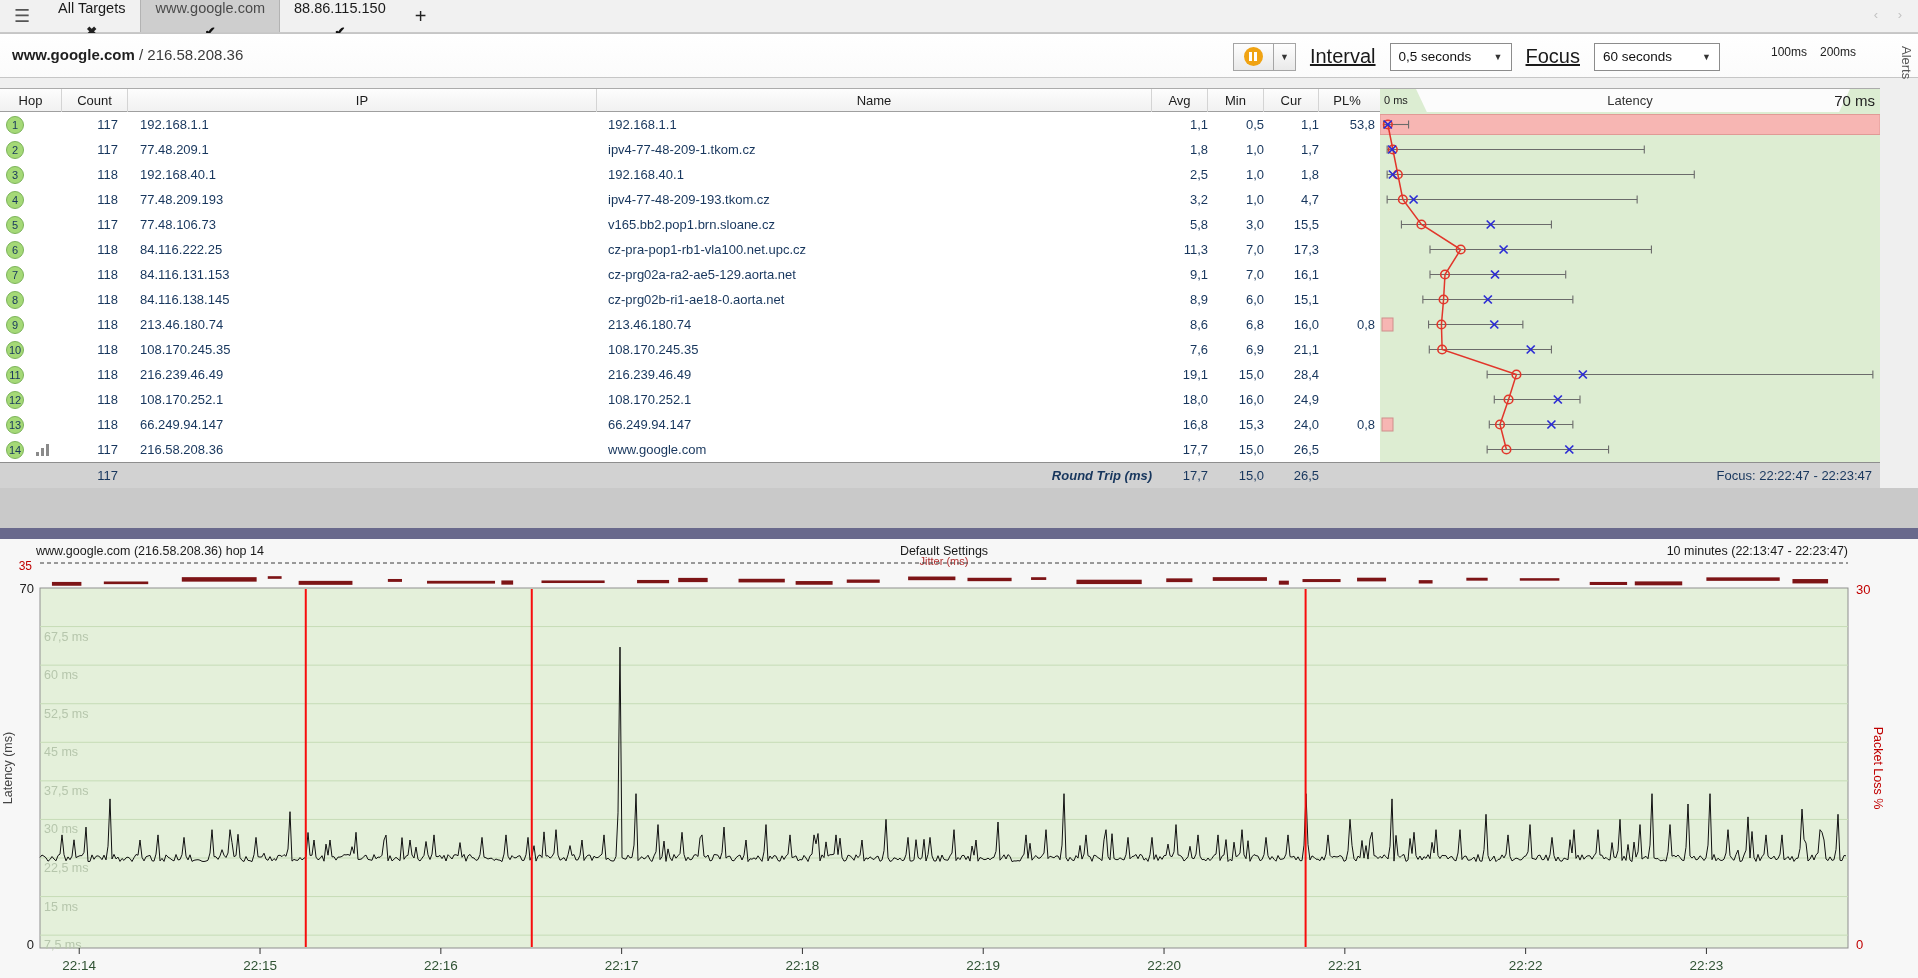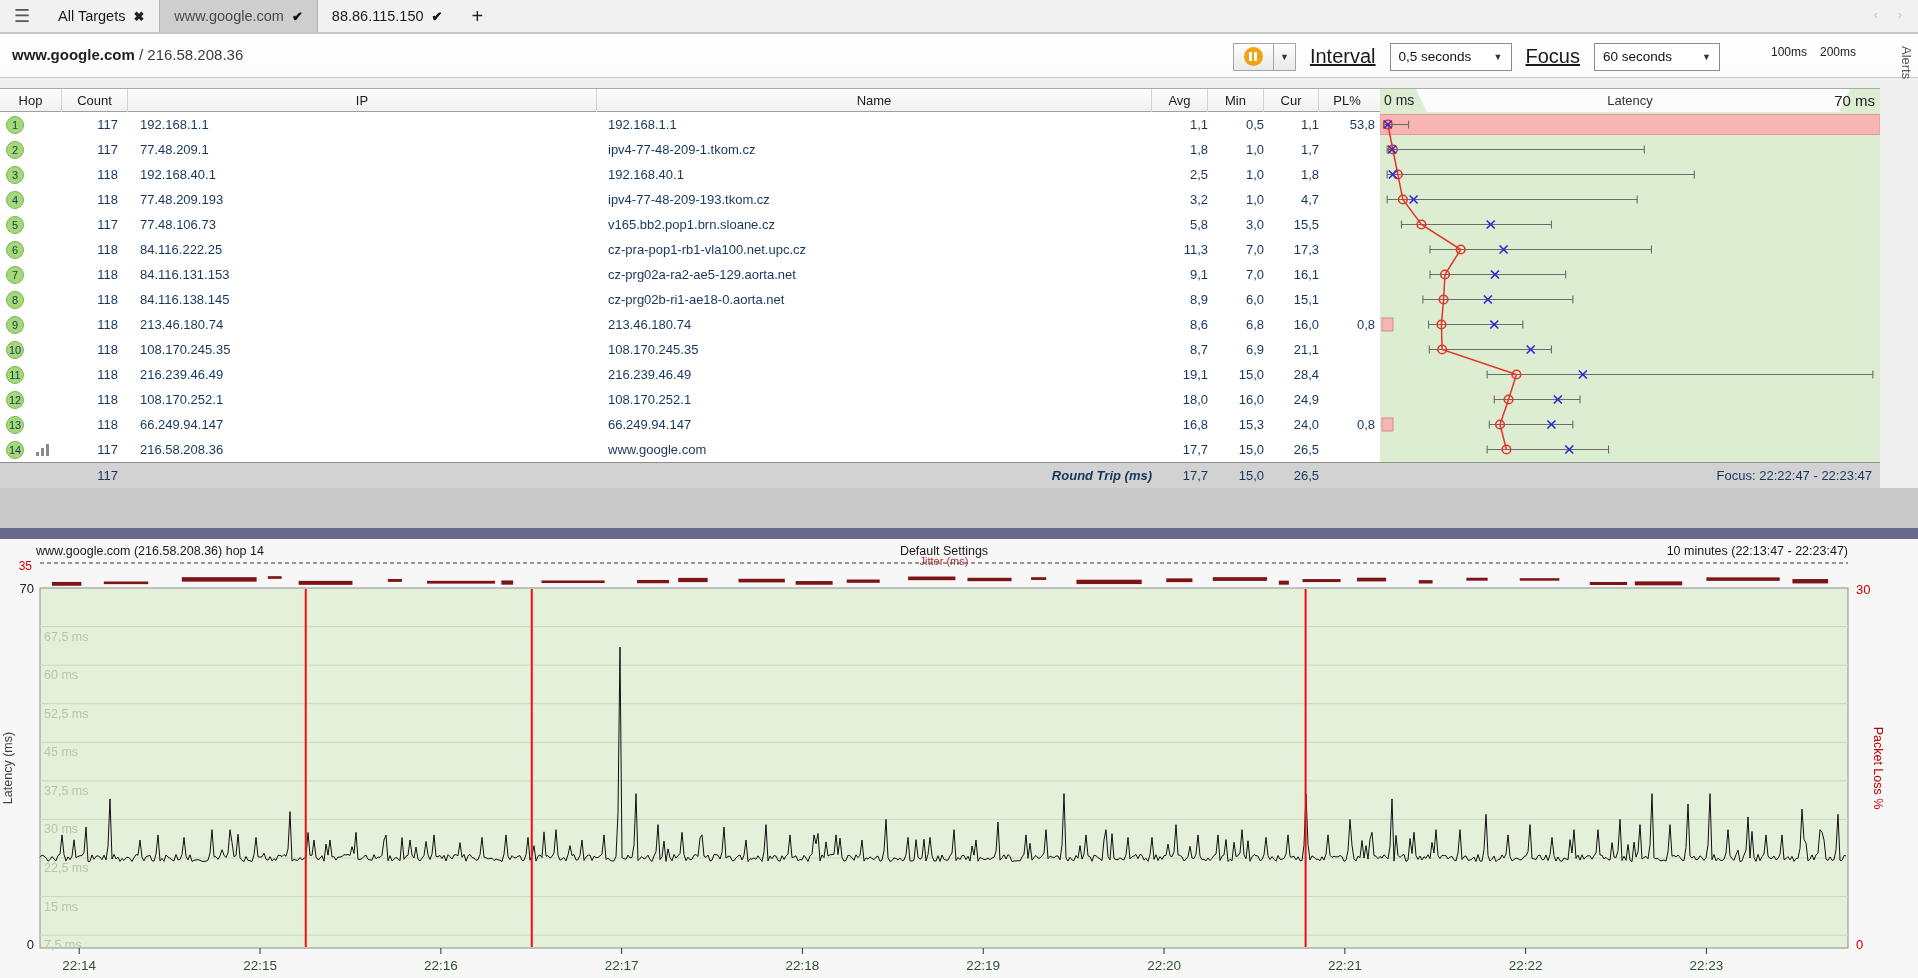--- a/index.html
+++ b/index.html
@@ -6,21 +6,21 @@
   html,body { width:1918px; height:978px; overflow:hidden; background:#efefef;
     font-family:"Liberation Sans", sans-serif; }
   #app { position:relative; width:1918px; height:978px; background:#efefef; }
 
   
   #tabbar { position:absolute; left:0; top:0; width:1918px; height:33px;
     background:#f1f1f1; border-bottom:1px solid #c9c9c9; display:flex; align-items:stretch; }
   #hamburger { width:44px; display:flex; align-items:center; justify-content:center;
     color:#555; font-size:18px; cursor:pointer; }
   .tab { display:flex; align-items:center; gap:8px; padding:0 14px; font-size:14.5px;
-    color:#1a1a1a; border-right:1px solid transparent; cursor:pointer; }
+    color:#1a1a1a; border-right:1px solid transparent; cursor:pointer;flex-direction:column; }
   .tab.selected { background:#cecece; border-left:1px solid #b3b3b3; border-right:1px solid #b3b3b3; color:#4a4a4a; }
   .tab .close-x { font-size:13px; color:#222; font-weight:bold; }
   .tab .check { font-size:13px; color:#111; font-weight:bold; }
   #tab-add { display:flex; align-items:center; padding:0 14px; font-size:20px; color:#222; cursor:pointer; }
   #tab-scroll { position:absolute; right:8px; top:7px; color:#c2c2c2; font-size:13px; letter-spacing:8px; }
 
   
   #thead { position:absolute; left:0; top:33px; width:1918px; height:45px;
     background:linear-gradient(#ffffff,#fbfbfb); border-top:1px solid #c6c6c6; border-bottom:1px solid #c6c6c6; }
   #target-title { position:absolute; left:12px; top:12px; font-size:15px; color:#3b3b3b; }
@@ -52,21 +52,21 @@
 
   
   #tableheader { position:absolute; left:0; top:88px; width:1880px; height:24px;
     background:linear-gradient(#fdfdfd,#f1f1f1); border-top:1px solid #ababab; border-bottom:1px solid #9f9f9f;
     font-size:13px; color:#1c1c1c; }
   .hcell { position:absolute; top:0; height:23px; line-height:23px; text-align:center;
     border-right:1px solid #d4d4d4; }
   #lat-hcell { position:absolute; left:1380px; top:0; width:500px; height:23px; background:#dcedd2; }
   #lat-trap { position:absolute; left:36px; top:0; width:434px; height:23px; background:#fcfcfc;
     clip-path:polygon(0 0,100% 0,97.5% 100%,2.5% 100%); }
-  #lat-hcell .l0 { position:absolute; left:4px; top:0; line-height:23px; font-size:14px; color:#222; }
+  #lat-hcell .l0 { position:absolute; left:4px; top:0; line-height:23px; font-size:11px; color:#222; }
   #lat-hcell .lc { position:absolute; left:0; width:100%; text-align:center; line-height:23px; font-size:13px; color:#333; }
   #lat-hcell .l70 { position:absolute; right:5px; top:0; line-height:23px; font-size:15px; color:#222; }
 
   #tracerows { position:absolute; left:0; top:112px; width:1380px; height:350px; background:#ffffff; }
   .trow { position:relative; width:1380px; height:25px; font-size:13px; color:#17365d; }
   .trow .c-hop { position:absolute; left:0; width:62px; height:25px; }
   .hop-badge { position:absolute; left:6px; top:3.5px; width:18px; height:18px; border-radius:50%;
     background:#a5d977; border:1px solid #7cb35a; color:#17365d; font-size:11px;
     text-align:center; line-height:17px; }
   .graph-ico { position:absolute; left:36px; top:7px; width:14px; height:12px; }
@@ -281,21 +281,21 @@
         <div class="c-cur">16,0</div>
         <div class="c-pl">0,8</div>
       </div>
       <div class="trow">
         <div class="c-hop">
           <div class="hop-badge">10</div>
         </div>
         <div class="c-count">118</div>
         <div class="c-ip">108.170.245.35</div>
         <div class="c-name">108.170.245.35</div>
-        <div class="c-avg">8,7</div>
+        <div class="c-avg">7,6</div>
         <div class="c-min">6,9</div>
         <div class="c-cur">21,1</div>
         <div class="c-pl"></div>
       </div>
       <div class="trow">
         <div class="c-hop">
           <div class="hop-badge">11</div>
         </div>
         <div class="c-count">118</div>
         <div class="c-ip">216.239.46.49</div>

